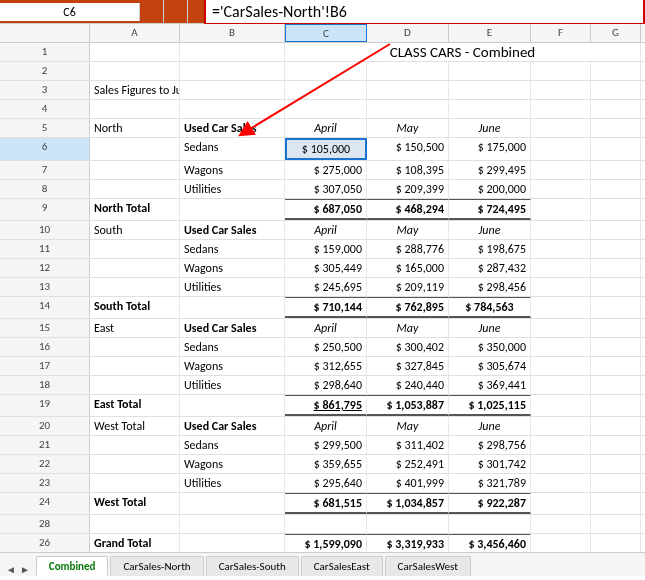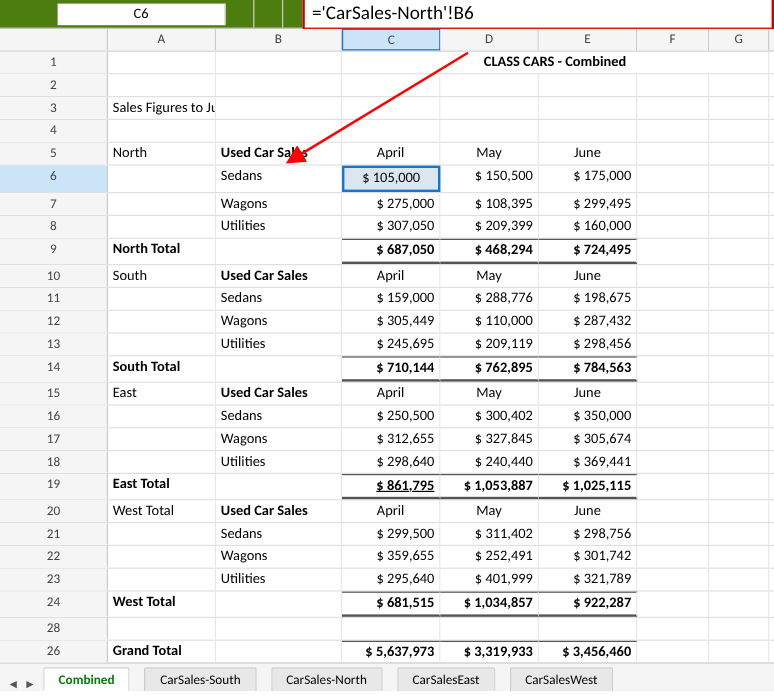--- a/index.html
+++ b/index.html
@@ -1,19 +1,19 @@
 <!DOCTYPE html>
 <html><head>
   <meta charset="utf-8">
   <style>
     * { margin: 0; padding: 0; box-sizing: border-box; }
     body { font-family: Calibri, Arial, sans-serif; font-size: 12px; background: #fff; width: 645px; height: 580px; overflow: hidden; }
 
     
-    .top-bar { display: flex; align-items: center; height: 24px; border-bottom: 1px solid #ccc; background: #4d7c0f; padding-left: 48px; }
+    .top-bar { display: flex; align-items: center; height: 24px; border-bottom: 1px solid #ccc; background: #c2410c; }
     .name-box { width: 140px; border: none; border-right: 1px solid #ccc; padding: 2px 6px; font-size: 12px; font-family: Calibri, Arial, sans-serif; text-align: center; background: #fff; outline: none; }
     .formula-bar-btn { width: 24px; text-align: center; color: #555; cursor: pointer; border-right: 1px solid #ccc; height: 100%; line-height: 28px; }
     .formula-bar-btn.cancel { color: #c00; font-size: 14px; }
     .formula-bar-btn.accept { color: #090; font-size: 14px; }
     .formula-label { padding: 0 8px; color: #555; }
     .formula-input { flex: 1; border: 2px solid #c00; padding: 2px 6px; font-size: 16px; font-family: Calibri, Arial, sans-serif; outline: none; background: #fff; }
 
     
     .sheet-area { display: flex; flex-direction: column; height: calc(580px - 28px - 24px); overflow: hidden; }
 
@@ -32,34 +32,34 @@
     .col-a { width: 90px; min-width: 90px; }
     .col-b { width: 105px; min-width: 105px; }
     .col-c { width: 82px; min-width: 82px; }
     .col-d { width: 82px; min-width: 82px; }
     .col-e { width: 82px; min-width: 82px; }
     .col-f { width: 60px; min-width: 60px; }
     .col-g { width: 50px; min-width: 50px; }
 
     
     .bold { font-weight: bold; }
-    .italic { }
+    .italic { font-style: italic; }
     .center { text-align: center; }
     .right { text-align: right; }
-    .title { font-size: 12px; font-weight: bold; }
+    .title { font-size: 15px; font-weight: normal; }
 
     
     .sheet-container { position: relative; }
     .arrow-overlay { position: absolute; pointer-events: none; }
 
     
     .tab-bar { height: 24px; display: flex; align-items: flex-end; background: #f5f5f5; border-top: 1px solid #ccc; overflow: hidden; }
     .tab-nav { display: flex; align-items: center; padding: 0 4px; }
     .tab-nav-btn { font-size: 10px; color: #555; cursor: pointer; padding: 0 2px; }
-    .tab { height: 20px; line-height: 20px; padding: 0 12px; border: 1px solid #ccc; border-bottom: none; font-size: 11px; cursor: pointer; background: #e8e8e8; margin-right: 12px; border-radius: 2px 2px 0 0; }
+    .tab { height: 20px; line-height: 20px; padding: 0 12px; border: 1px solid #ccc; border-bottom: none; font-size: 11px; cursor: pointer; background: #e8e8e8; margin-right: 2px; border-radius: 2px 2px 0 0; }
     .tab.active { background: #fff; border-bottom: 1px solid #fff; color: #0a7a0a; font-weight: bold; }
 
     .selected-cell { background: #dce6f1 !important; border: 2px solid #1874cd !important; text-align: center; }
   </style>
 </head>
 <body>
 
 <div class="top-bar">
   <input class="name-box" value="C6" style="">
   <div class="formula-bar-btn cancel"></div>
@@ -148,21 +148,21 @@
           <div class="cell col-e right">$   299,495</div>
           <div class="cell col-f"></div>
           <div class="cell col-g"></div>
         </div>
         <div class="grid-row">
           <div class="row-num col-a">8</div>
           <div class="cell col-a"></div>
           <div class="cell col-b">Utilities</div>
           <div class="cell col-c right">$   307,050</div>
           <div class="cell col-d right">$   209,399</div>
-          <div class="cell col-e right">$   160,000</div>
+          <div class="cell col-e right">$   200,000</div>
           <div class="cell col-f"></div>
           <div class="cell col-g"></div>
         </div>
         <div class="grid-row">
           <div class="row-num col-a">9</div>
           <div class="cell col-a bold">North Total</div>
           <div class="cell col-b"></div>
           <div class="cell col-c right bold" style="border-top: 1px solid rgb(85, 85, 85); border-bottom: 2px solid rgb(85, 85, 85);">$   687,050</div>
           <div class="cell col-d right bold" style="border-top: 1px solid rgb(85, 85, 85); border-bottom: 2px solid rgb(85, 85, 85);">$   468,294</div>
           <div class="cell col-e right bold" style="border-top: 1px solid rgb(85, 85, 85); border-bottom: 2px solid rgb(85, 85, 85);">$   724,495</div>
@@ -187,42 +187,42 @@
           <div class="cell col-d right">$   288,776</div>
           <div class="cell col-e right">$   198,675</div>
           <div class="cell col-f"></div>
           <div class="cell col-g"></div>
         </div>
         <div class="grid-row">
           <div class="row-num col-a">12</div>
           <div class="cell col-a"></div>
           <div class="cell col-b">Wagons</div>
           <div class="cell col-c right">$   305,449</div>
-          <div class="cell col-d right">$   110,000</div>
+          <div class="cell col-d right">$   165,000</div>
           <div class="cell col-e right">$   287,432</div>
           <div class="cell col-f"></div>
           <div class="cell col-g"></div>
         </div>
         <div class="grid-row">
           <div class="row-num col-a">13</div>
           <div class="cell col-a"></div>
           <div class="cell col-b">Utilities</div>
           <div class="cell col-c right">$   245,695</div>
           <div class="cell col-d right">$   209,119</div>
           <div class="cell col-e right">$   298,456</div>
           <div class="cell col-f"></div>
           <div class="cell col-g"></div>
         </div>
         <div class="grid-row">
           <div class="row-num col-a">14</div>
           <div class="cell col-a bold">South Total</div>
           <div class="cell col-b"></div>
           <div class="cell col-c right bold" style="border-top: 1px solid rgb(85, 85, 85); border-bottom: 2px solid rgb(85, 85, 85);">$   710,144</div>
           <div class="cell col-d right bold" style="border-top: 1px solid rgb(85, 85, 85); border-bottom: 2px solid rgb(85, 85, 85);">$   762,895</div>
-          <div class="cell col-e right bold" style="border-top: 1px solid rgb(85, 85, 85); border-bottom: 2px solid rgb(85, 85, 85);">$   784,563</div>
+          <div class="cell col-e right bold" style="border-top: 1px solid rgb(85, 85, 85); border-bottom: 2px solid rgb(85, 85, 85); text-align: center;">$   784,563</div>
           <div class="cell col-f"></div>
           <div class="cell col-g"></div>
         </div>
         <div class="grid-row">
           <div class="row-num col-a">15</div>
           <div class="cell col-a">East</div>
           <div class="cell col-b bold">Used Car Sales</div>
           <div class="cell col-c italic center">April</div>
           <div class="cell col-d italic center">May</div>
           <div class="cell col-e italic center">June</div>
@@ -326,21 +326,21 @@
           <div class="cell col-c"></div>
           <div class="cell col-d"></div>
           <div class="cell col-e"></div>
           <div class="cell col-f"></div>
           <div class="cell col-g"></div>
         </div>
         <div class="grid-row">
           <div class="row-num col-a">26</div>
           <div class="cell col-a bold">Grand Total</div>
           <div class="cell col-b"></div>
-          <div class="cell col-c right bold" style="border-top: 1px solid rgb(85, 85, 85); border-bottom: 2px solid rgb(85, 85, 85);">$ 5,637,973</div>
+          <div class="cell col-c right bold" style="border-top: 1px solid rgb(85, 85, 85); border-bottom: 2px solid rgb(85, 85, 85);">$ 1,599,090</div>
           <div class="cell col-d right bold" style="border-top: 1px solid rgb(85, 85, 85); border-bottom: 2px solid rgb(85, 85, 85);">$ 3,319,933</div>
           <div class="cell col-e right bold" style="border-top: 1px solid rgb(85, 85, 85); border-bottom: 2px solid rgb(85, 85, 85);">$ 3,456,460</div>
           <div class="cell col-f"></div>
           <div class="cell col-g"></div>
         </div>
       </div>
 
     <svg class="arrow-overlay" width="645" height="520" style="top:18px;left:0;">
 
       <defs>
@@ -353,18 +353,18 @@
   </div>
 </div>
 
 <div class="tab-bar">
   <div class="tab-nav">
     <span class="tab-nav-btn">◄</span>
     <span class="tab-nav-btn">►</span>
   </div>
   <div id="tabs-container" style="display:flex;align-items:flex-end;">
       <div class="tab active">Combined</div>
+      <div class="tab">CarSales-North</div>
       <div class="tab">CarSales-South</div>
-      <div class="tab">CarSales-North</div>
       <div class="tab">CarSalesEast</div>
       <div class="tab">CarSalesWest</div>
     </div>
 </div>
 
 </body></html>

